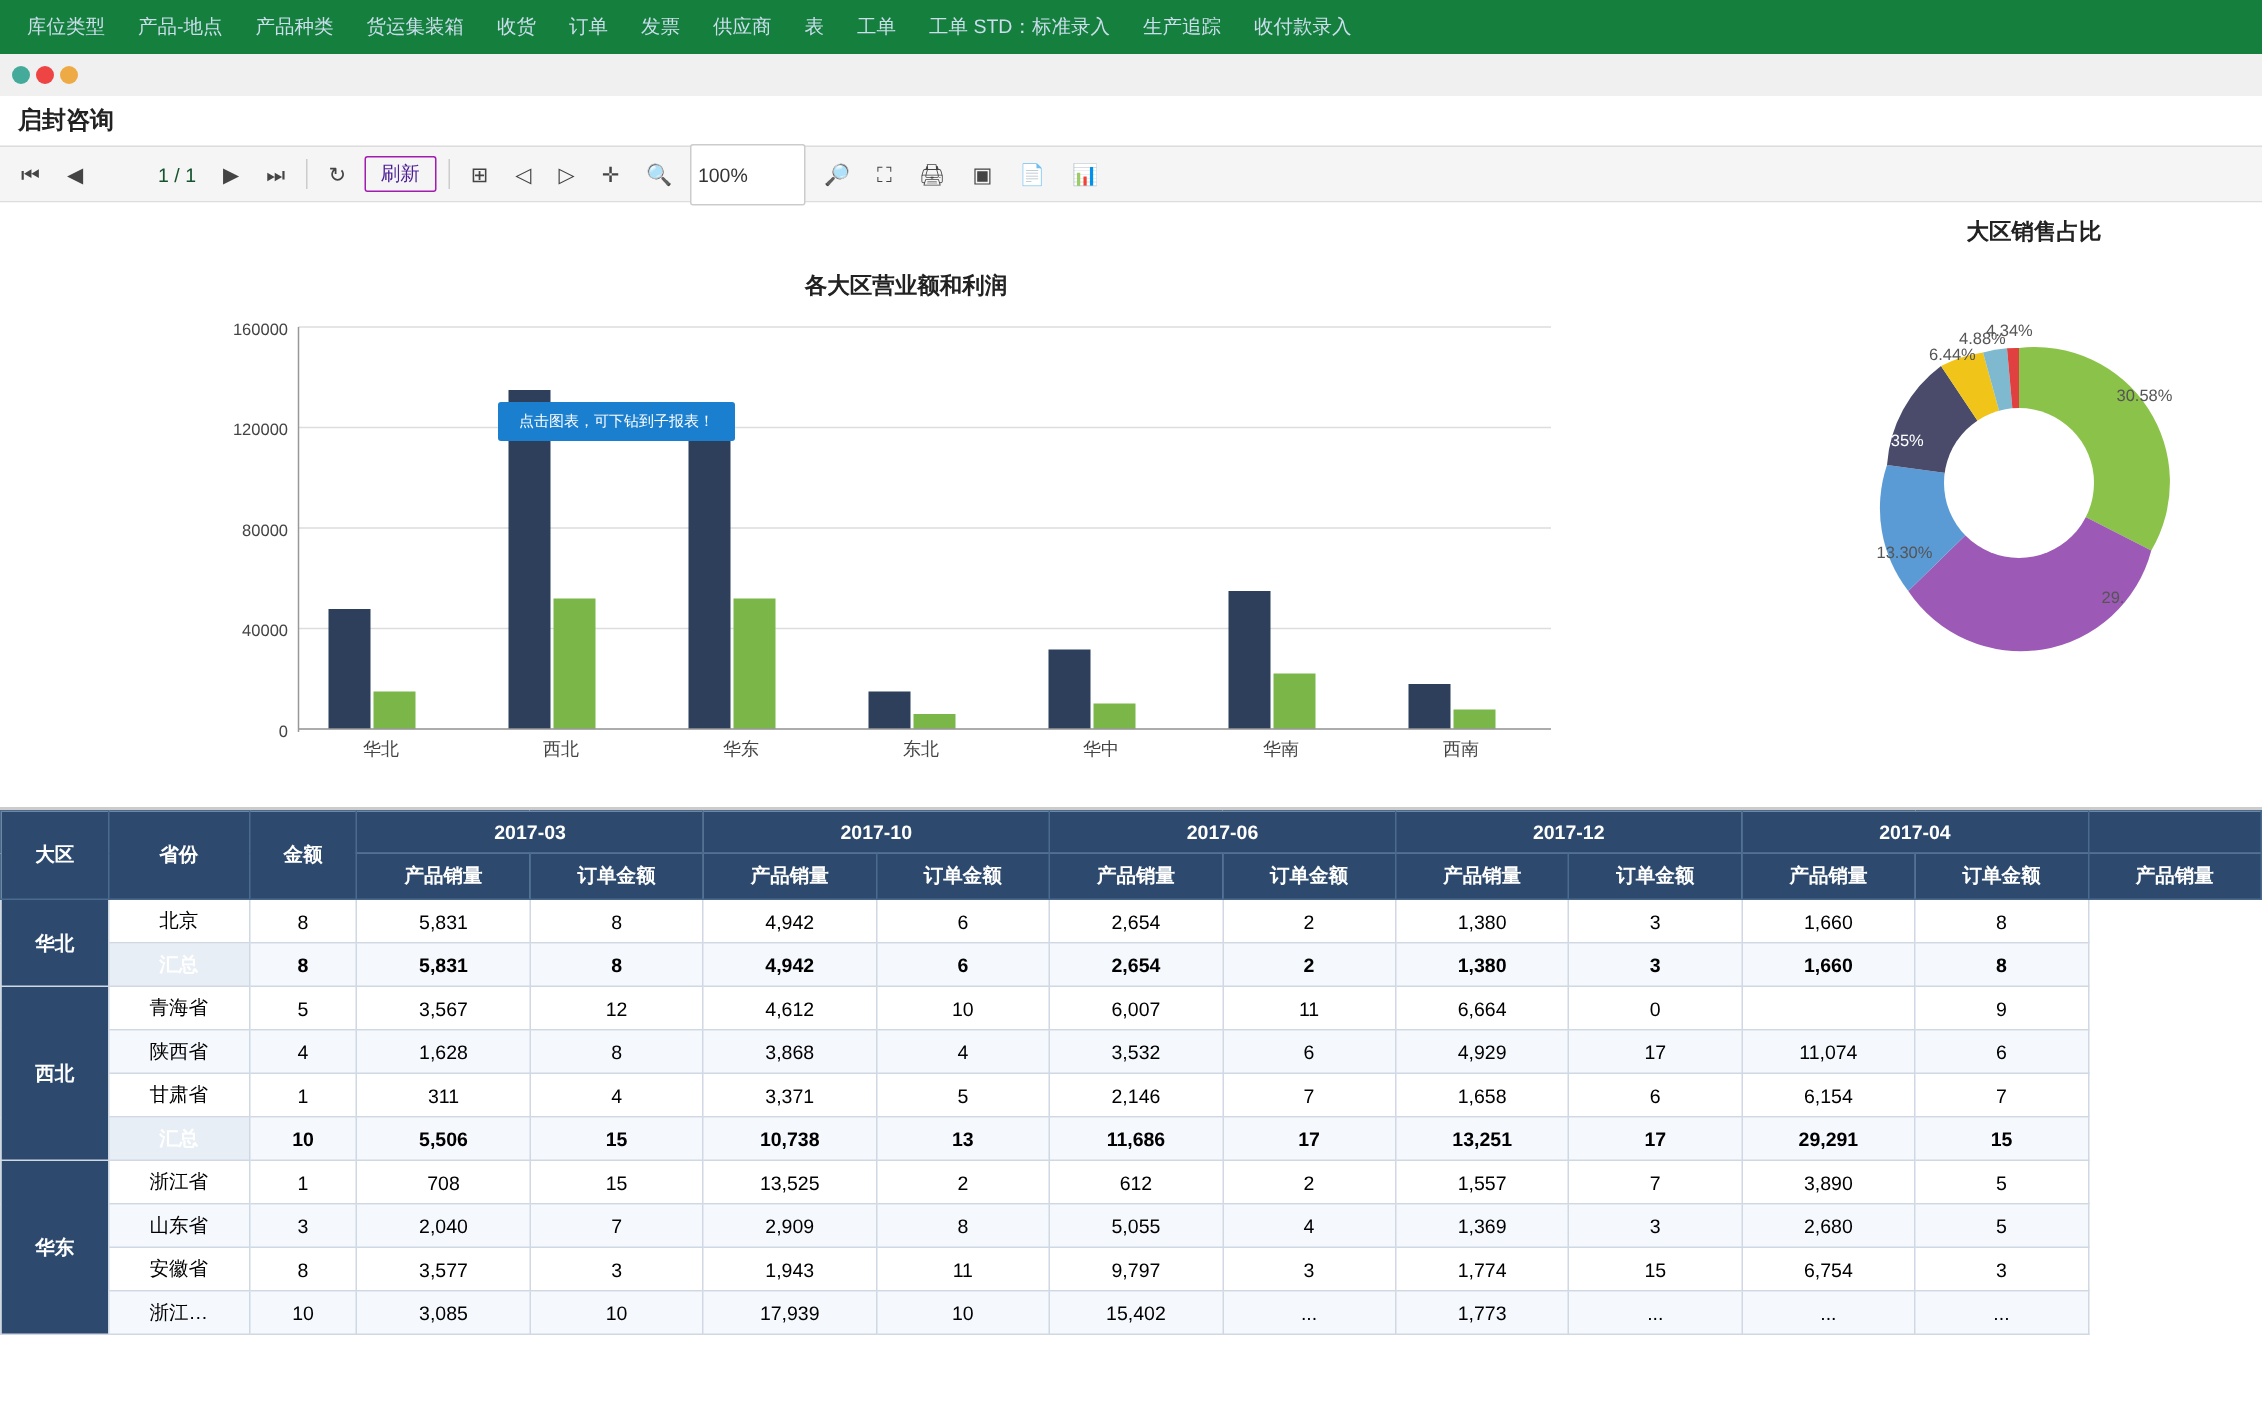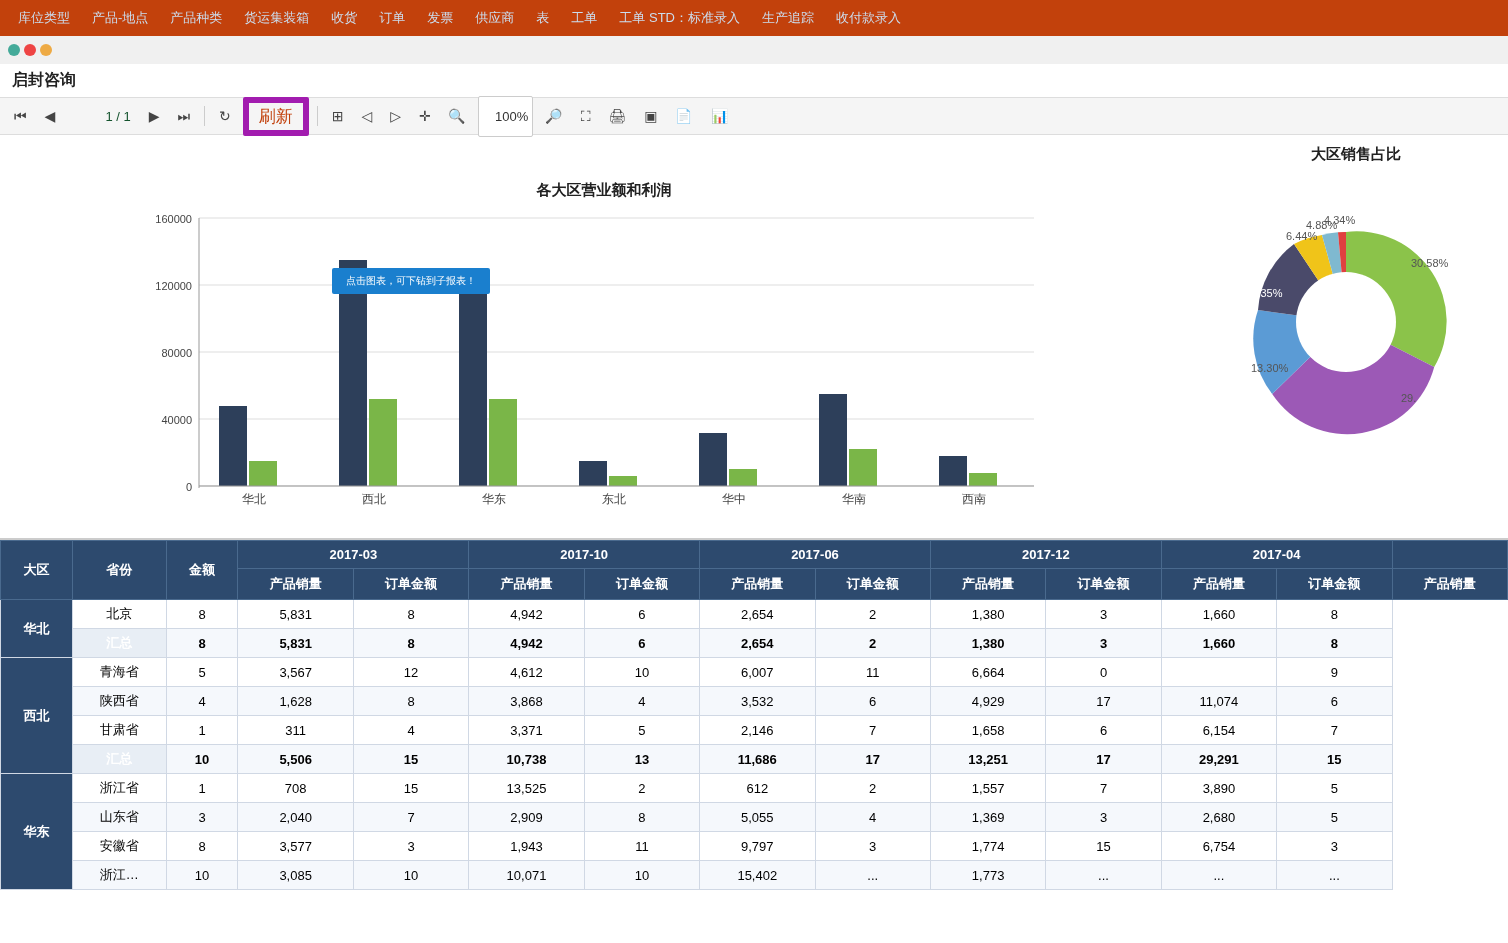--- a/index.html
+++ b/index.html
@@ -1,20 +1,20 @@
 <!DOCTYPE html>
 <html><head>
   <meta charset="utf-8">
   <style>
     * { margin: 0; padding: 0; box-sizing: border-box; }
     body { font-family: 'Microsoft YaHei', Arial, sans-serif; font-size: 13px; background: #fff; overflow-x: hidden; }
 
     
     .top-nav {
-      background: #c2410c;
+      background: #15803d;
       display: flex;
       align-items: center;
       height: 36px;
       padding: 0 8px;
       gap: 2px;
     }
     .nav-item {
       color: #cde;
       padding: 4px 10px;
       cursor: pointer;
@@ -58,28 +58,28 @@
       background: none;
       border: none;
       cursor: pointer;
       padding: 3px 6px;
       font-size: 14px;
       color: #444;
       border-radius: 2px;
     }
     .toolbar-separator { width: 1px; height: 20px; background: #ccc; margin: 0 2px; }
     .toolbar-page-info { font-size: 13px; color: #14532d; padding: 0 6px; margin-left: 32px; }
-    .toolbar-zoom { font-size: 13px; color: #333; padding: 12px 4px; border: 1px solid #ccc; border-radius: 2px; background: #fff; width: 55px; text-align: right; }
+    .toolbar-zoom { font-size: 13px; color: #333; padding: 12px 4px; border: 1px solid #ccc; border-radius: 2px; background: #fff; width: 77px; text-align: left; }
     .toolbar-refresh-btn {
       background: none;
-      border: 6px solid #a21caf;
+      border: 1px solid #a21caf;
       cursor: pointer;
       padding: 2px 10px;
-      font-size: 17px;
-      color: #c2410c;
+      font-size: 13px;
+      color: #4c1d95;
       border-radius: 2px;
     }
 
     
     .charts-area {
       display: flex;
       background: #fff;
       padding: 10px 12px;
       gap: 20px;
       border-bottom: 2px solid #ccc;
@@ -479,21 +479,21 @@
           <td>1,774</td>
           <td>15</td>
           <td>6,754</td>
           <td>3</td>
         </tr>
         <tr>
           <td class="">浙江…</td>
           <td>10</td>
           <td>3,085</td>
           <td>10</td>
-          <td>10,071</td>
+          <td>17,939</td>
           <td>10</td>
           <td>15,402</td>
           <td>...</td>
           <td>1,773</td>
           <td>...</td>
           <td>...</td>
           <td>...</td>
         </tr>
       </tbody>
   </table>

